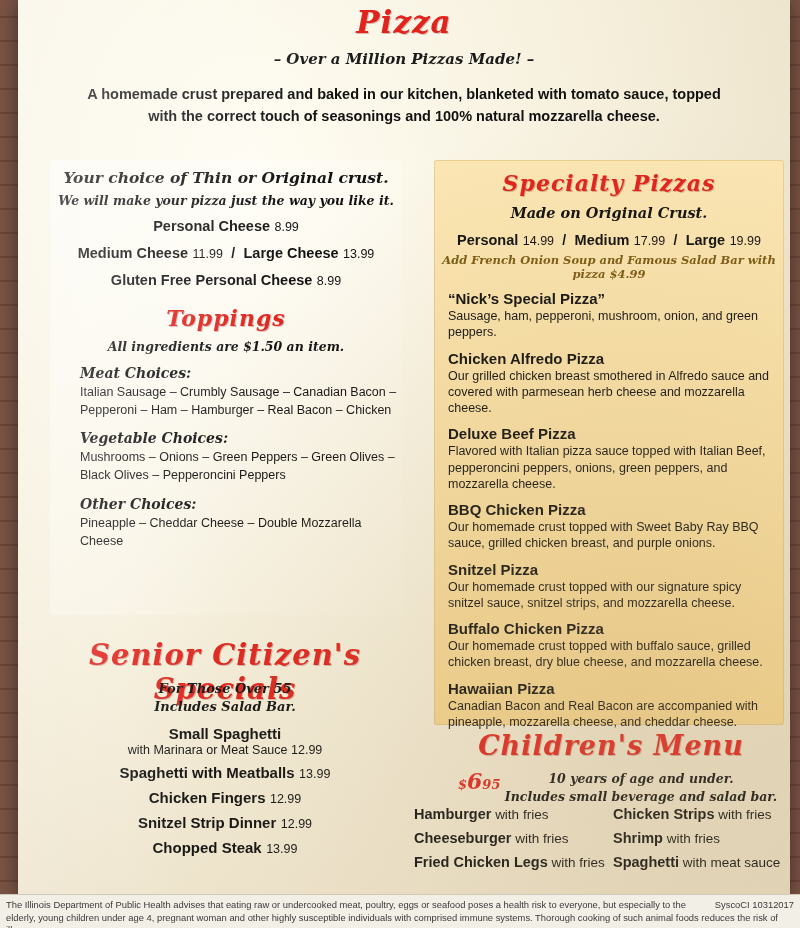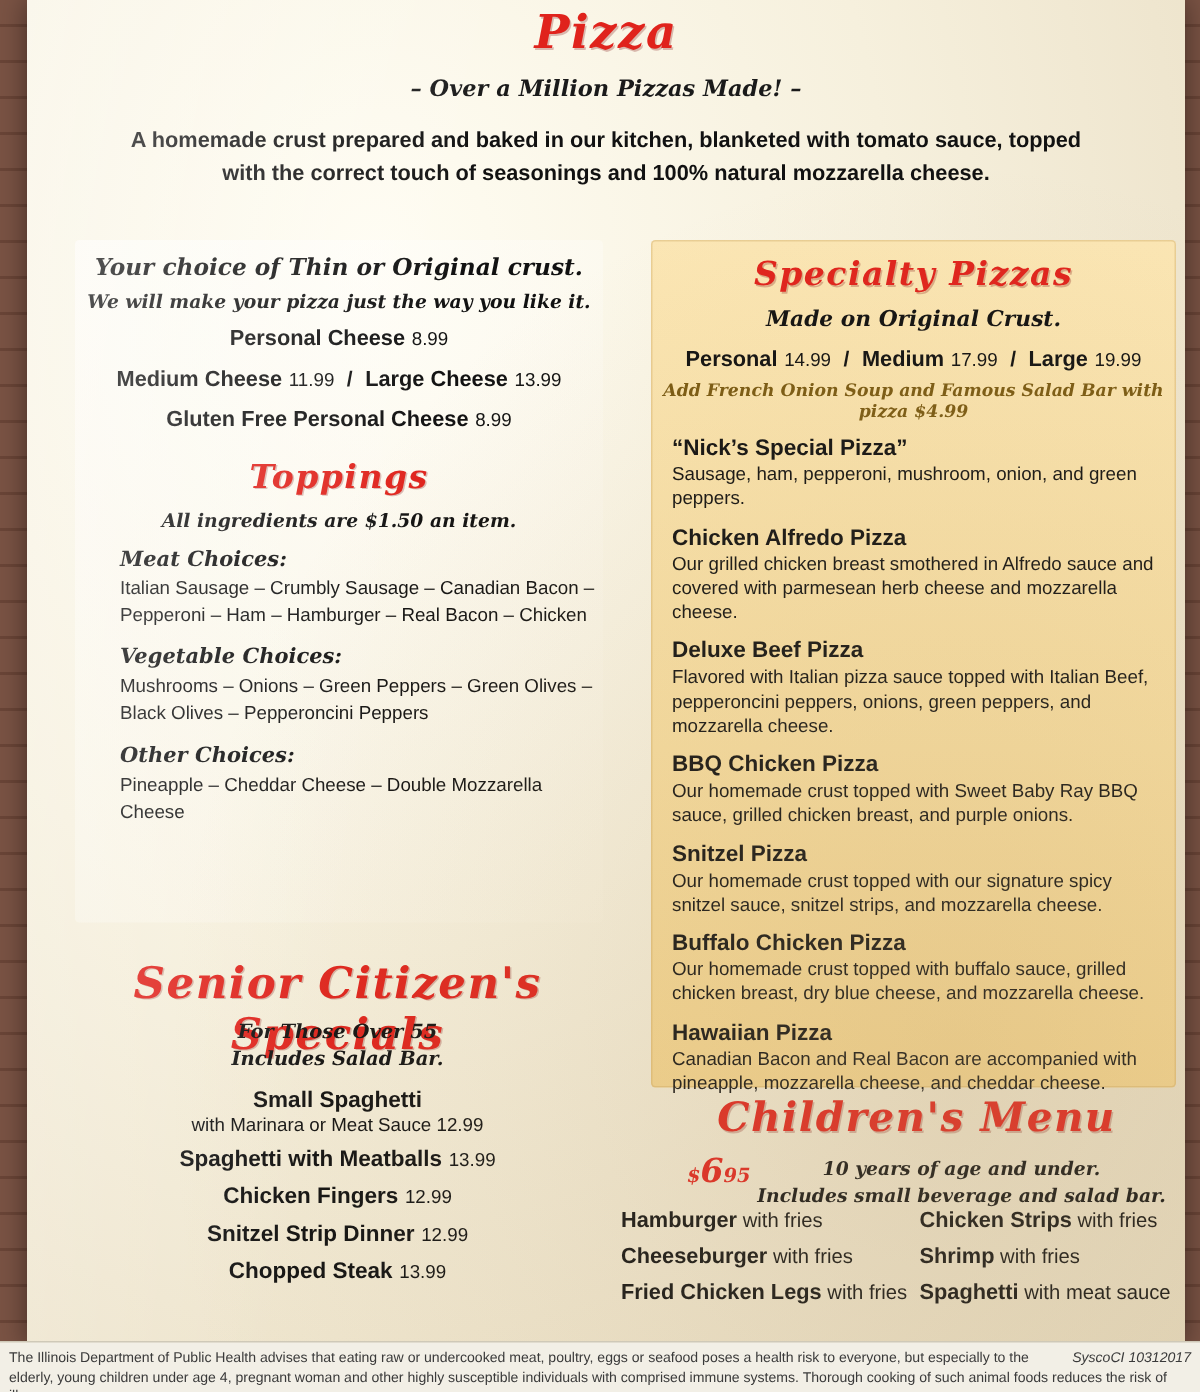--- a/index.html
+++ b/index.html
@@ -101,21 +101,21 @@
   .ch-i{font-size:13.5px;color:#111;}
   .ch-i b{font-size:14.5px;}
 
   
   .footer{
     position:absolute;left:0;right:0;bottom:0;height:34px;
     background:#f2efe6;border-top:1px solid #cfc9b8;
     font-size:9.4px;color:#3a3a3a;line-height:1.35;padding:4px 6px 0 6px;
     box-sizing:border-box;
   }
-  .footer .code{float:right;font-style:italic;}
+  .footer .code{float:right;}
 </style>
 </head>
 <body>
 
 <div class="bg"></div>
 
 <div class="paper">
   <div class="content">
 
     <div class="script hdr-title center">Pizza</div>

